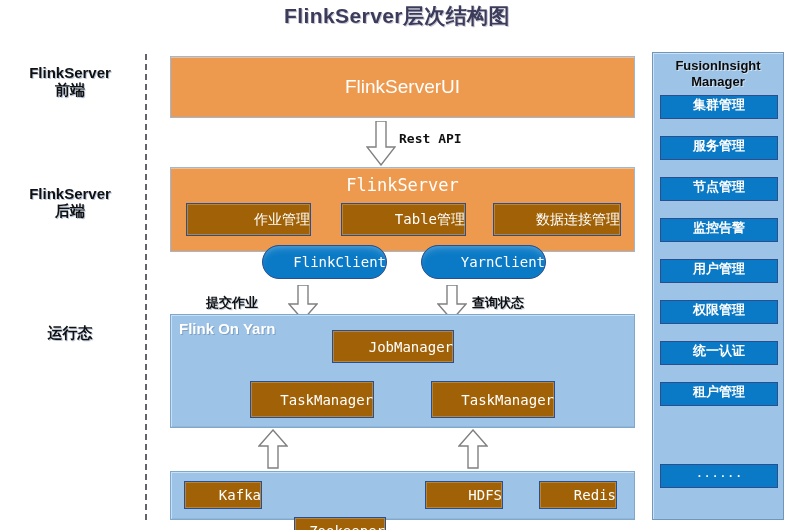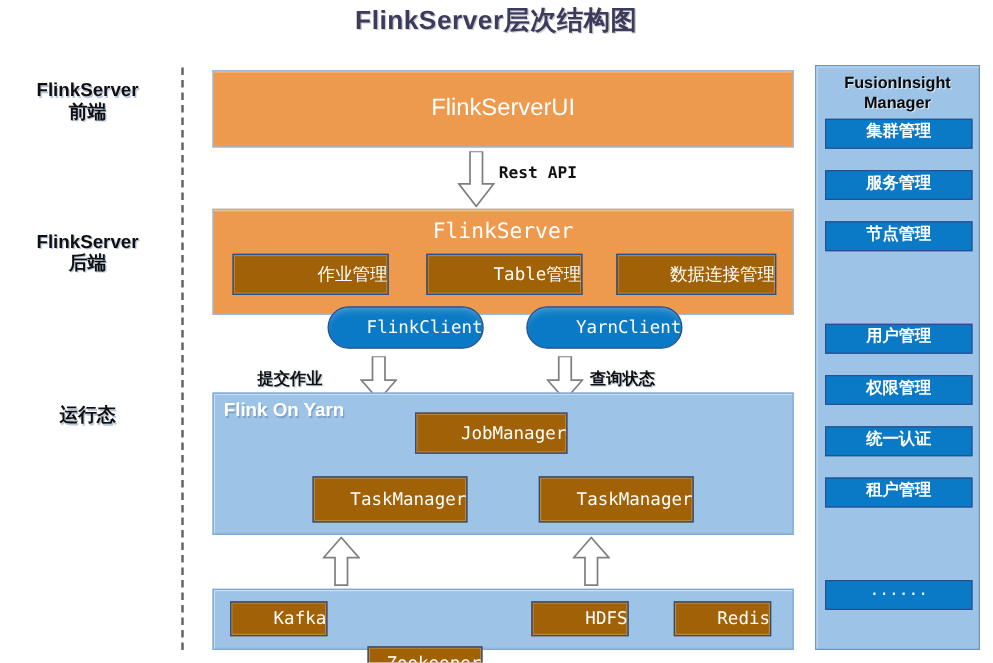--- a/index.html
+++ b/index.html
@@ -297,20 +297,23 @@
 
     <div class="fi-item" style="top:42px;">
       <span>集群管理</span>
     </div>
     <div class="fi-item" style="top:83px;">
       <span>服务管理</span>
     </div>
     <div class="fi-item" style="top:124px;">
       <span>节点管理</span>
     </div>
+    <div class="fi-item" style="top:165px;">
+      <span>监控告警</span>
+    </div>
     <div class="fi-item" style="top:206px;">
       <span>用户管理</span>
     </div>
     <div class="fi-item" style="top:247px;">
       <span>权限管理</span>
     </div>
     <div class="fi-item" style="top:288px;">
       <span>统一认证</span>
     </div>
     <div class="fi-item" style="top:329px;">

